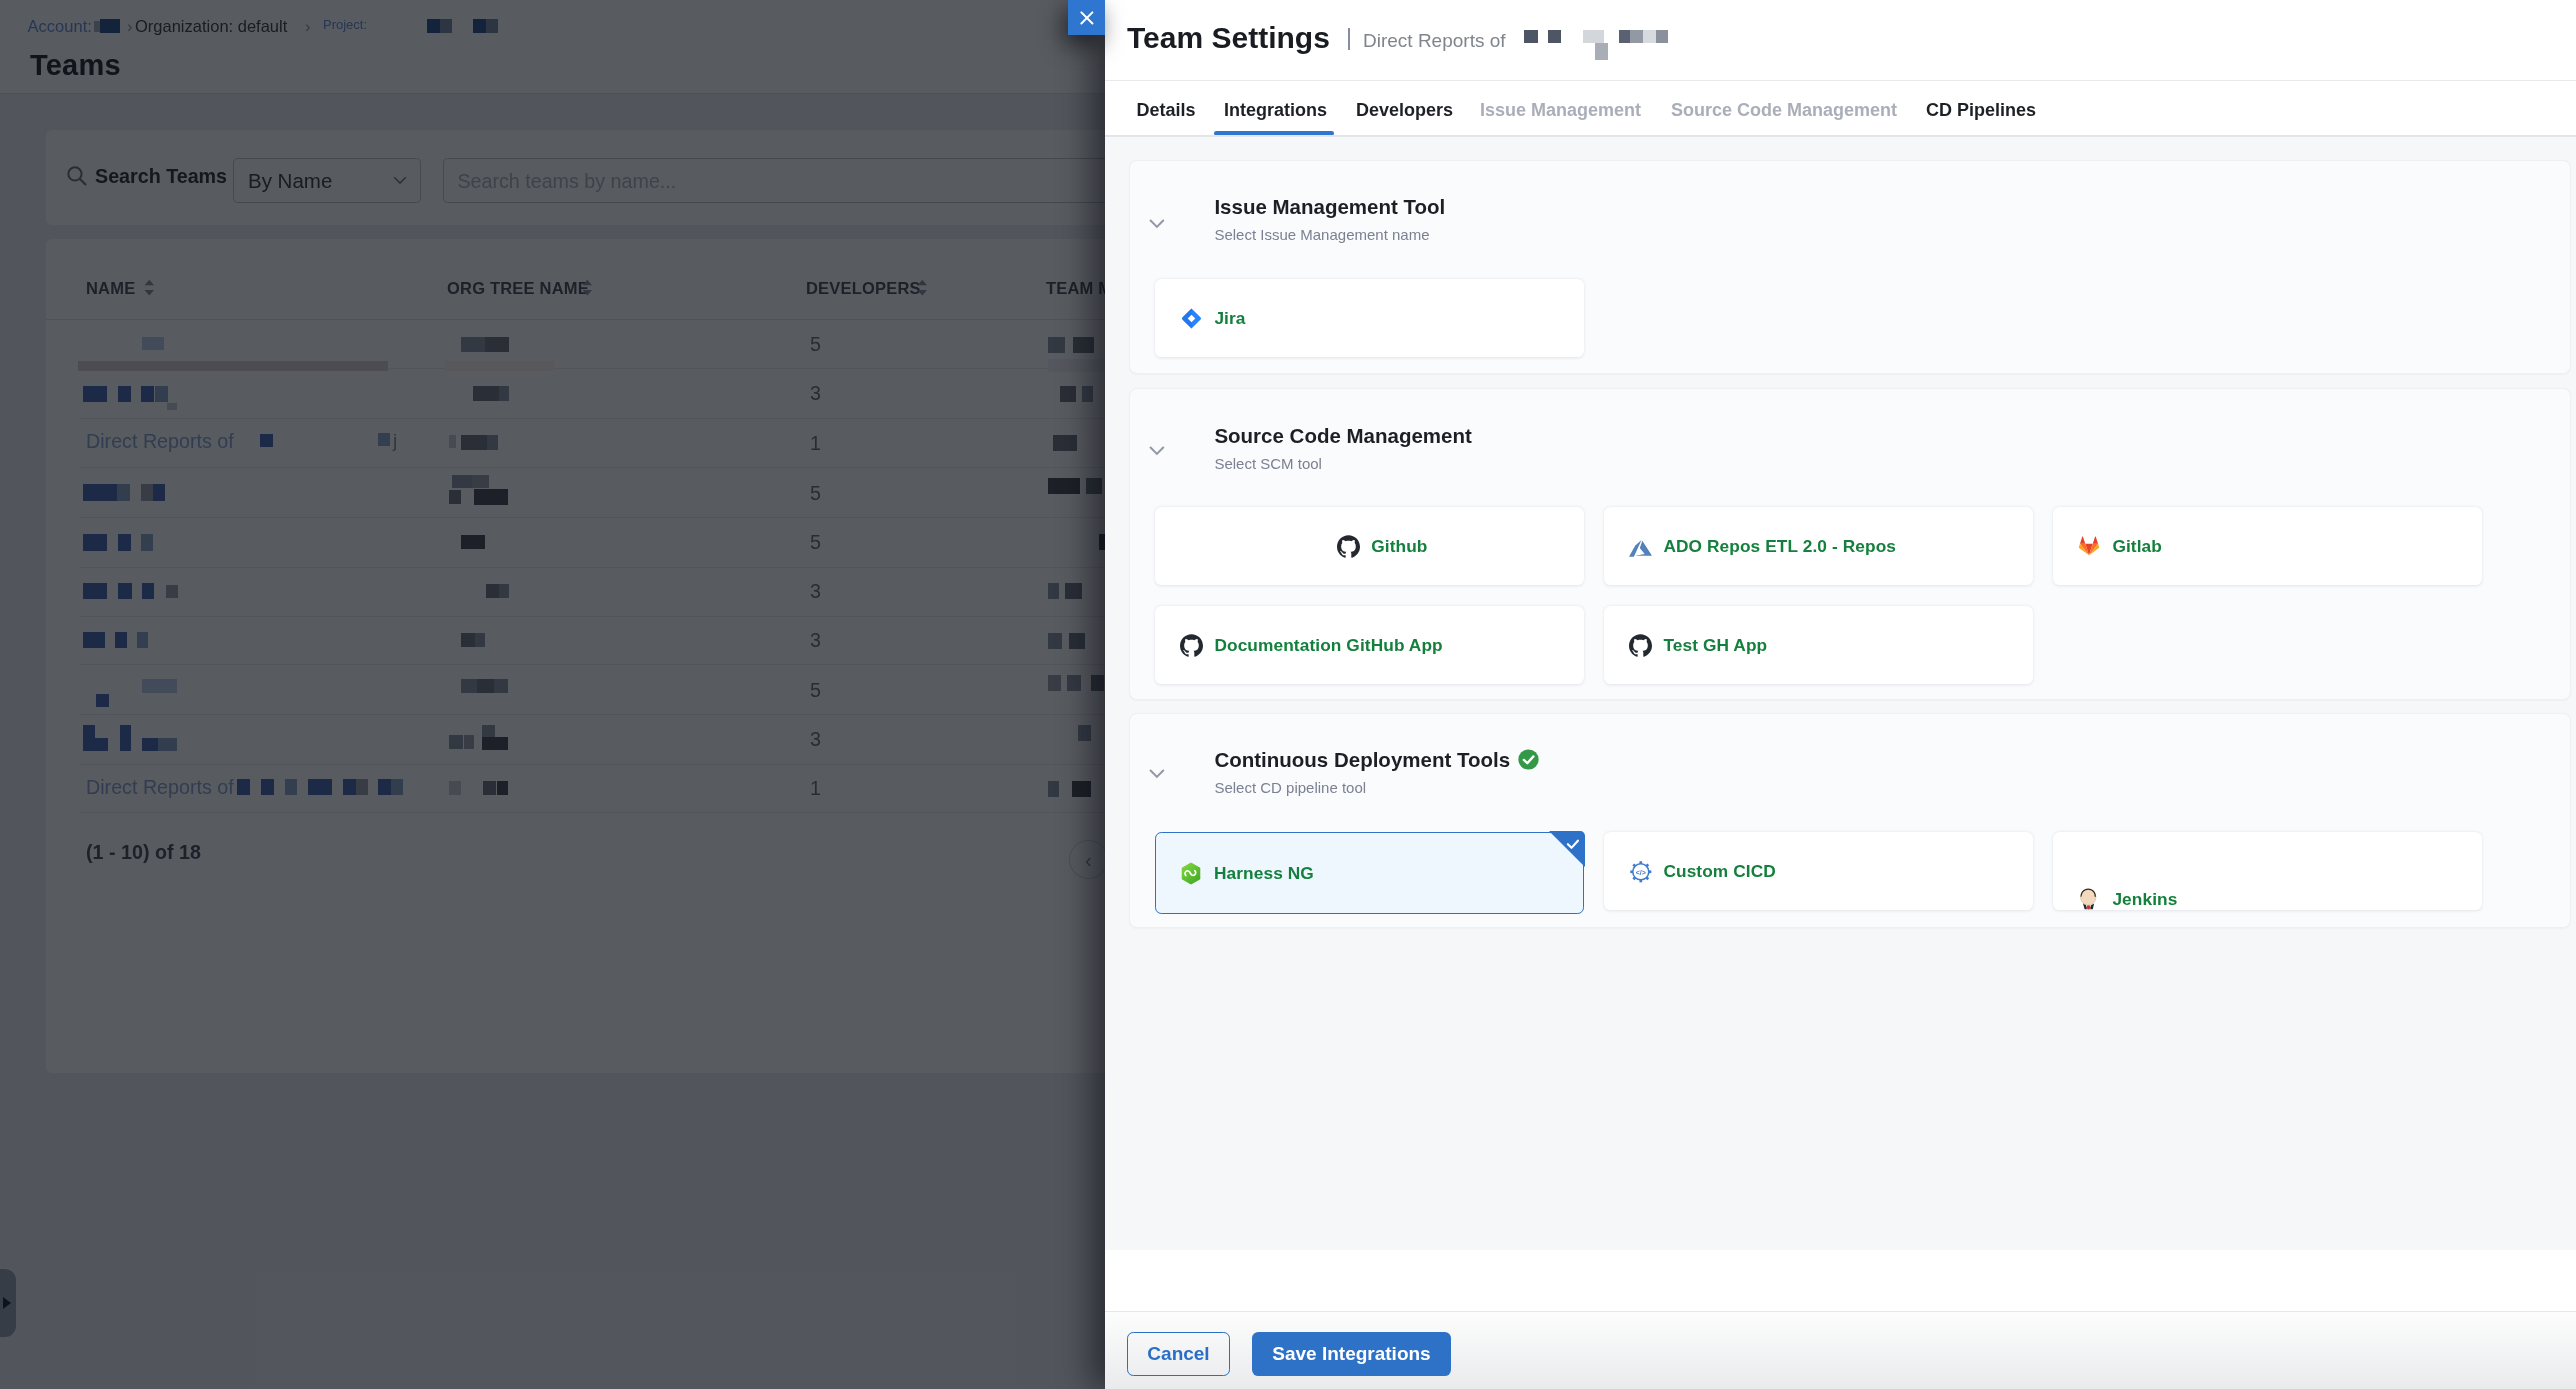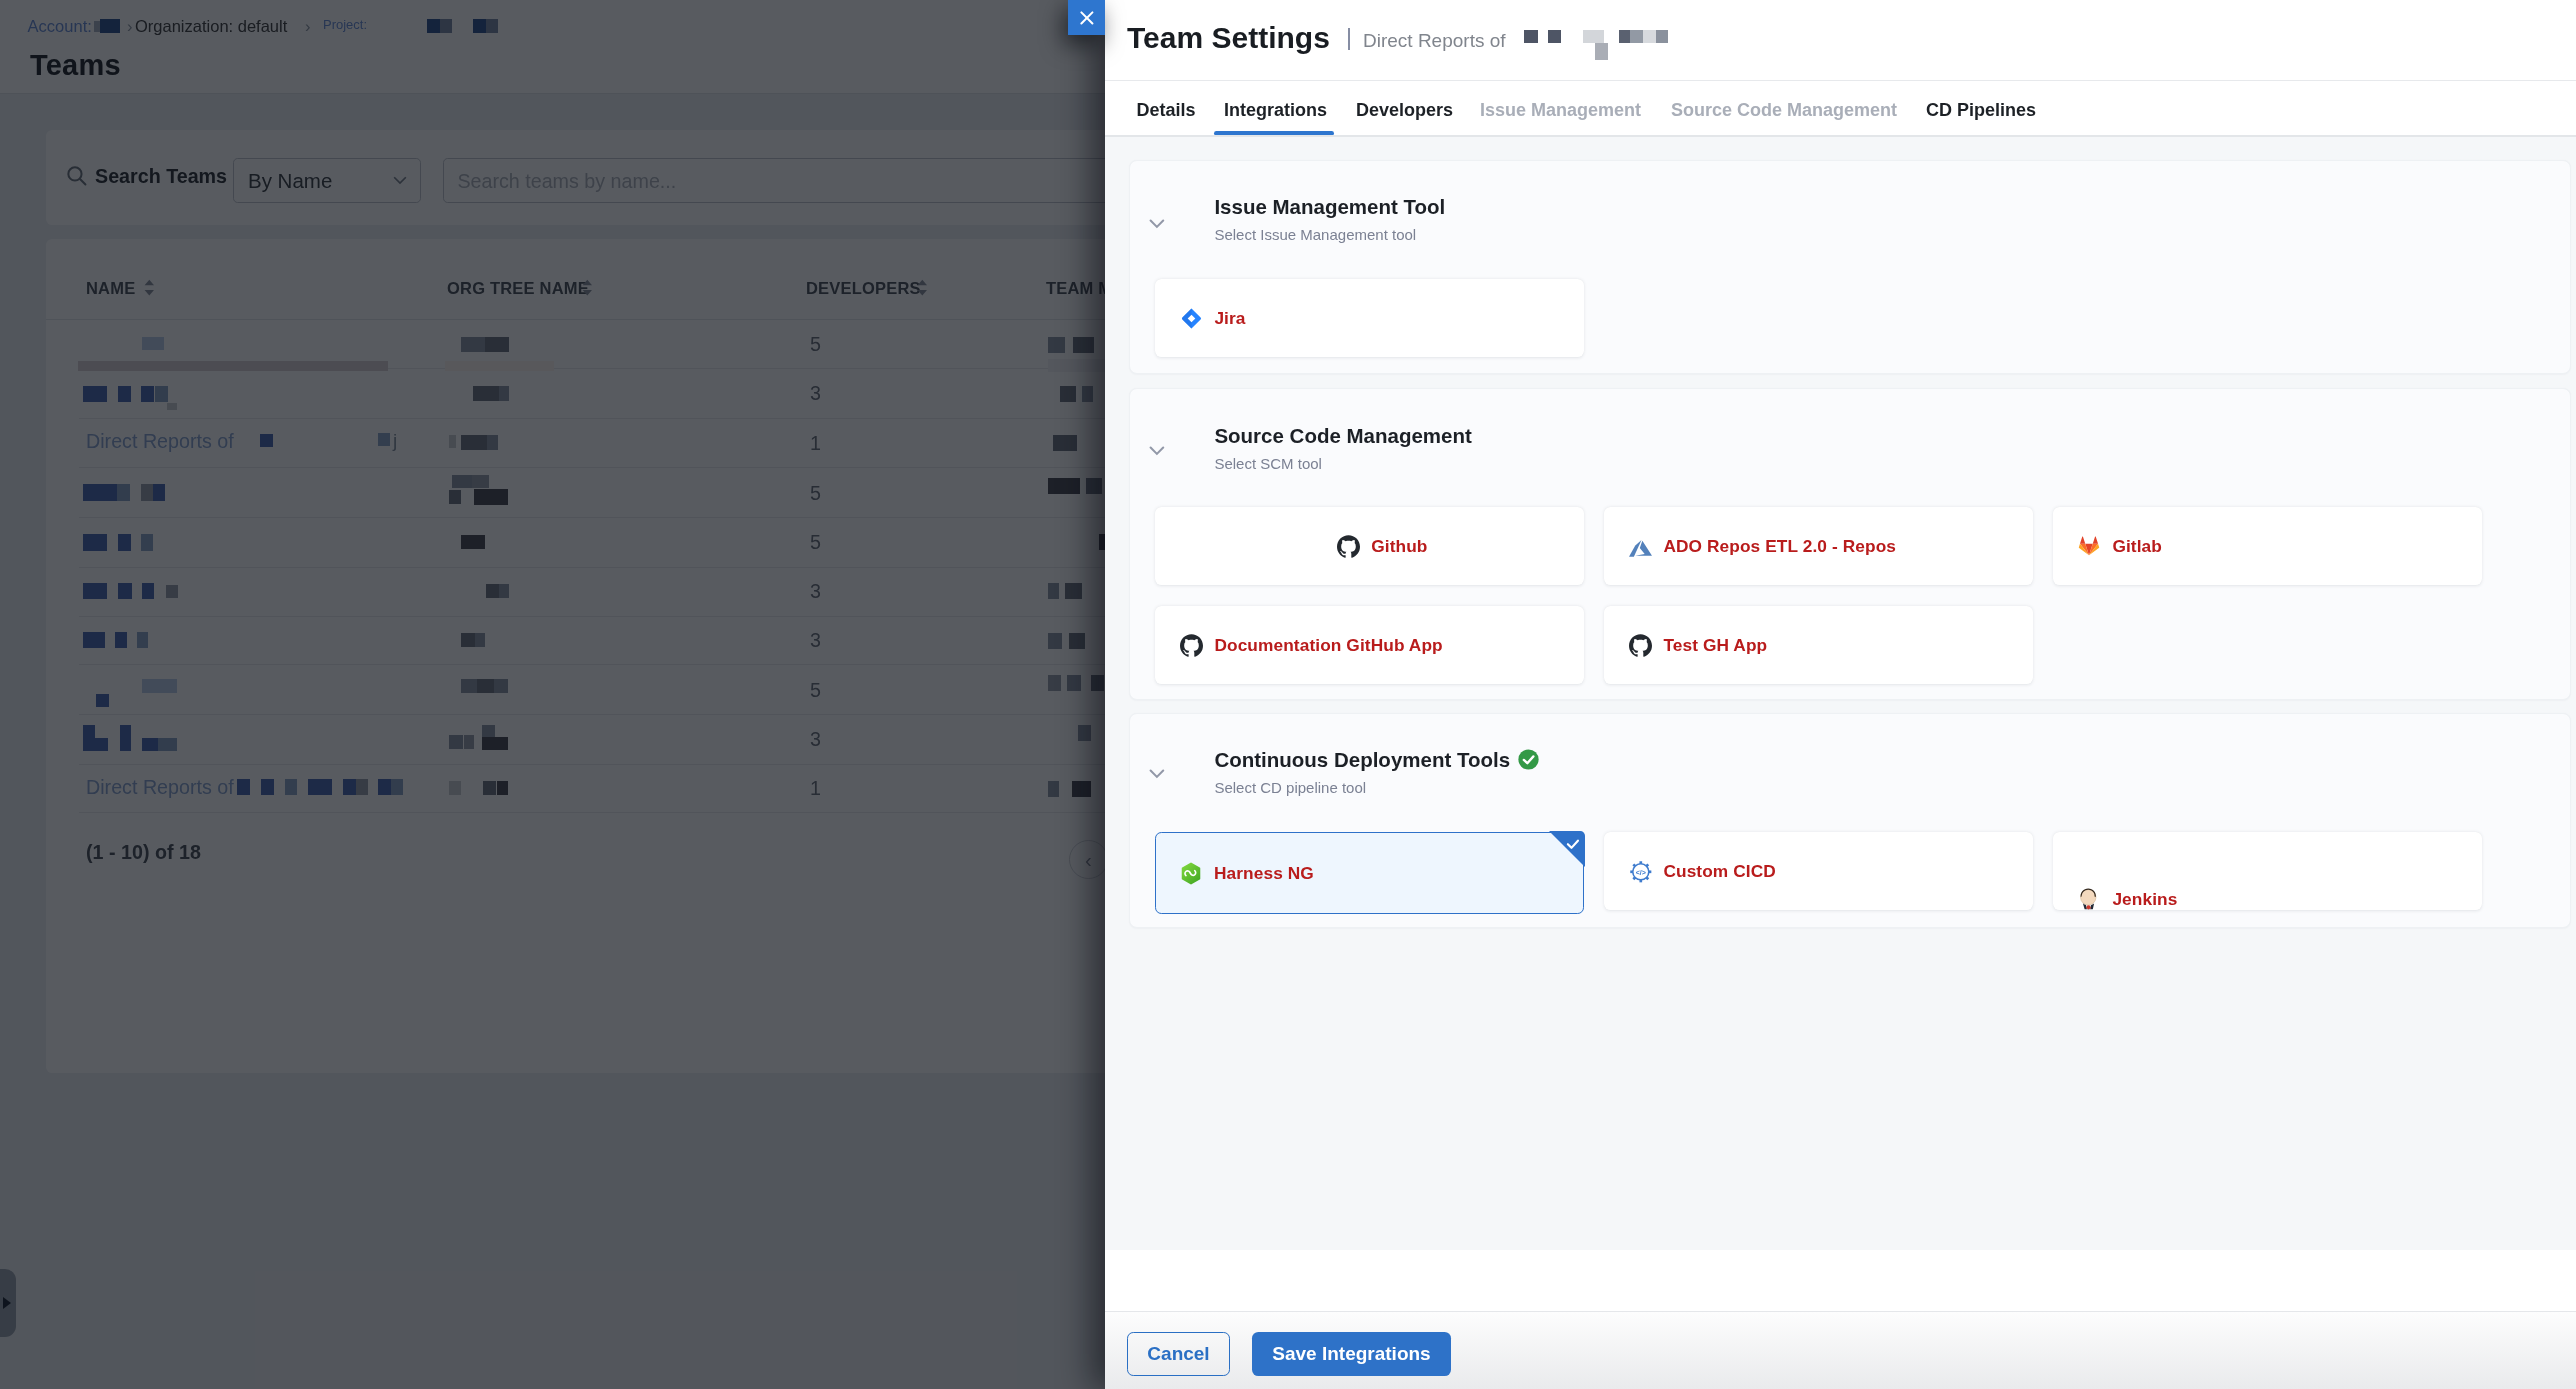--- a/index.html
+++ b/index.html
@@ -50,21 +50,21 @@
 
   #dcontent { position:absolute; left:0; top:137px; width:100%; height:1113px; background:#f5f7f9; }
 
   .secbox { position:absolute; left:24.4px; width:1442px; background:#fafbfd; border:0.8px solid #eef1f4; border-radius:7.9px; box-shadow:0 0.8px 1.6px rgba(20,30,50,0.03); }
   .chev { position:absolute; left:19px; }
   .sectitle { position:absolute; left:84px; font-size:20.5px; font-weight:700; color:#1c2026; }
   .secsub { position:absolute; left:84px; font-size:15px; color:#7b8193; }
 
   .tool { position:absolute; width:429px; height:78px; background:#ffffff; border-radius:6.3px; box-shadow:0 0.8px 3.2px rgba(25,35,55,0.10), 0 0 0.8px rgba(0,0,0,0.06); display:flex; align-items:center; padding-left:25px; }
   .tool .ticon { width:23px; height:23px; flex:0 0 23px; margin-right:11px; position:relative; }
-  .tool .tlabel { font-size:17.3px; font-weight:700; color:#b91c1c; letter-spacing:0.1px; }
+  .tool .tlabel { font-size:17.3px; font-weight:700; color:#15803d; letter-spacing:0.1px; }
   .tool.sel { background:#eef6fe; border:1.6px solid #2e71c9; box-shadow:none; padding-left:23.6px; }
   #ribbon { position:absolute; right:-1.6px; top:-1.6px; width:0; height:0; border-top:36px solid #2e71c9; border-left:36px solid transparent; border-radius:0 4.7px 0 0; }
   #ribcheck { position:absolute; right:2.4px; top:3.2px; }
 
   
   #dfooter { position:absolute; left:0; top:1311px; width:100%; height:79px; border-top:0.8px solid #e5e7ea; background:linear-gradient(#fdfdfd,#e9eaec); }
   #cancelbtn { position:absolute; left:22px; top:19.7px; width:103px; height:44px; border:1.6px solid #2a6fc4; border-radius:6.3px; color:#2a6fc4; font-size:19px; font-weight:700; text-align:center; line-height:41px; background:transparent; }
   #savebtn { position:absolute; left:147px; top:19.7px; width:199px; height:44px; border-radius:6.3px; background:#2e72c8; color:#fff; font-size:19px; font-weight:700; text-align:center; line-height:44px; }
 </style>
 </head>
@@ -266,21 +266,21 @@
   <div id="tabuline"></div>
   <div id="tabline"></div>
 
   <div id="dcontent"></div>
 
   <div class="secbox" style="top:160px;height:214px;">
     <svg class="chev" style="top:58px;" width="15.8" height="9.5" viewBox="0 0 20 12" fill="none" stroke="#9298a8" stroke-width="2.6" stroke-linecap="round">
         <path d="M2 2 L10 10 L18 2"></path>
       </svg>
     <div class="sectitle" style="top:34px;">Issue Management Tool</div>
-    <div class="secsub" style="top:65px;">Select Issue Management tool</div>
+    <div class="secsub" style="top:65px;">Select Issue Management name</div>
     <div class="tool" style="left:25px;top:118px;">
       <div class="ticon">
         <svg width="23" height="23" viewBox="0 0 24 24">
             <path fill="#2684FF" d="M12 1.5 2.5 11a1.4 1.4 0 0 0 0 2L12 22.5 21.5 13a1.4 1.4 0 0 0 0-2L12 1.5z"></path>
             <path fill="#1f6fe0" d="M12 1.5 2.5 11a1.4 1.4 0 0 0 0 2L12 22.5V1.5z" opacity=".55"></path>
             <rect x="9.2" y="9.2" width="5.6" height="5.6" fill="#fff" transform="rotate(45 12 12)"></rect>
           </svg>
       </div>
       <div class="tlabel">Jira</div>
     </div>

